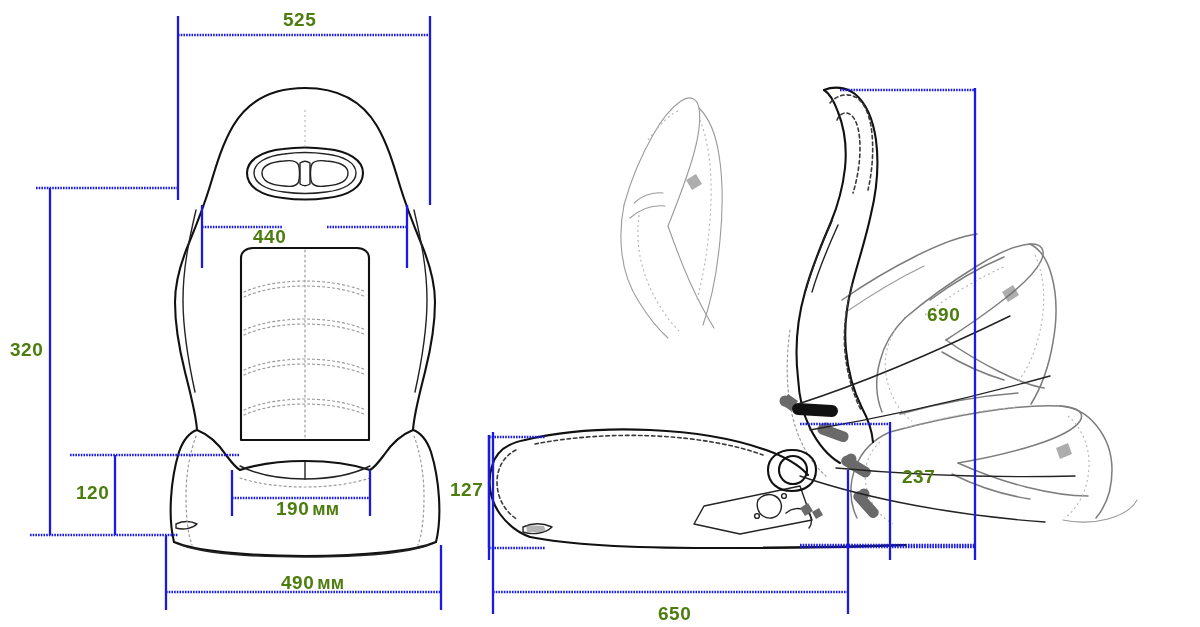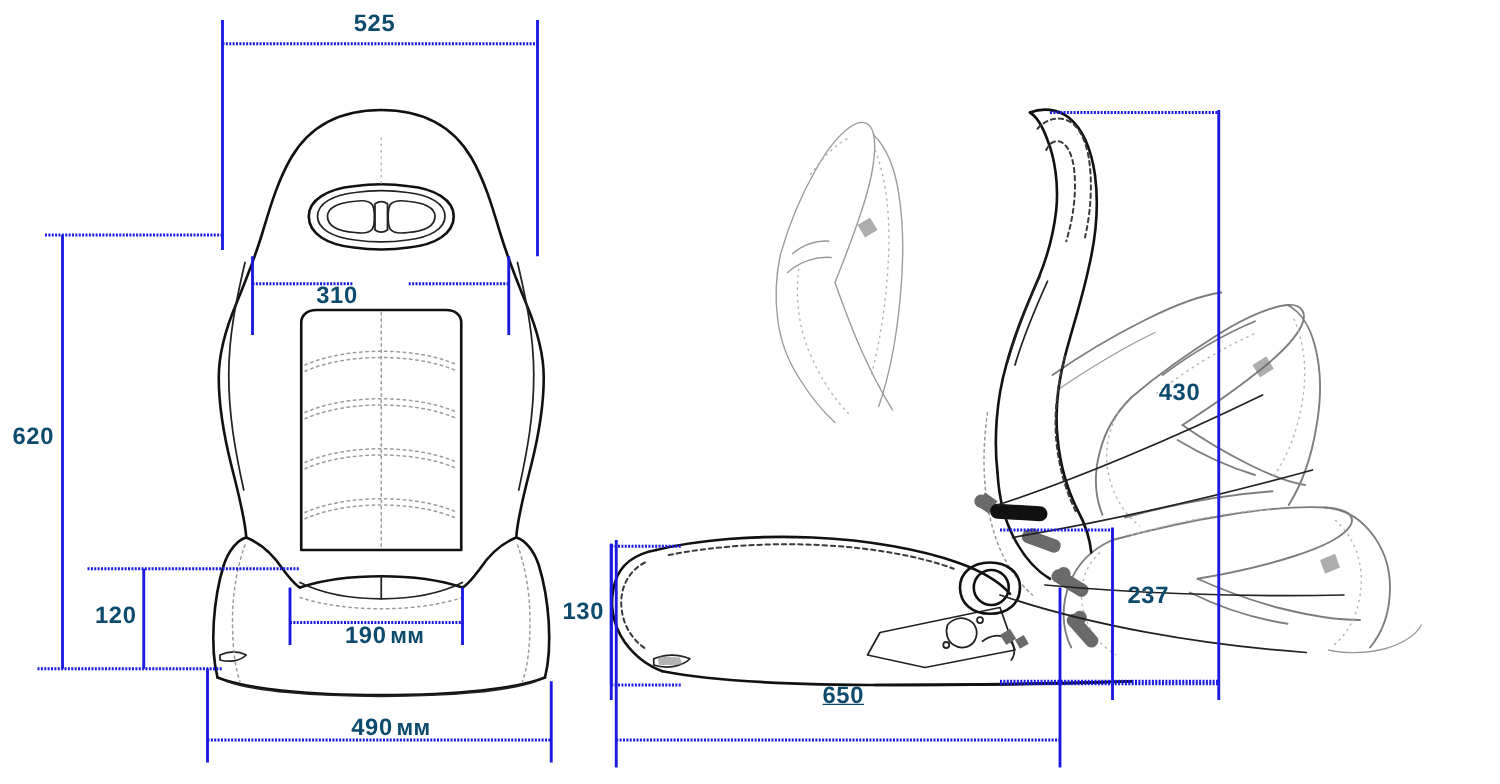--- a/index.html
+++ b/index.html
@@ -1,20 +1,20 @@
 <!DOCTYPE html>
 <html><head>
 <meta charset="utf-8">
 <style>
   html,body{margin:0;padding:0;background:#ffffff;}
   body{width:1200px;height:627px;overflow:hidden;
        font-family:"Liberation Sans", sans-serif;}
   #stage{position:relative;width:1200px;height:627px;background:#fff;}
   svg{position:absolute;left:0;top:0;}
-  .dimlabel{position:absolute;color:#0c4a6e;font-weight:bold;
+  .dimlabel{position:absolute;color:#4d7c0f;font-weight:bold;
             font-family:"Liberation Sans", sans-serif;
             white-space:nowrap;line-height:1;}
   .dimlabel .num{font-size:19px;letter-spacing:.5px;}
   .dimlabel .unit{font-size:18px;letter-spacing:.3px;margin-left:3px;}
 </style>
 </head>
 <body>
 
 <div id="stage">
 
@@ -316,48 +316,48 @@
     <line class="dimsolid" x1="848" y1="470" x2="848" y2="614"></line>
     <line class="dim" x1="493" y1="592" x2="848" y2="592"></line>
   </g>
 </svg>
 
 <div class="dimlabel" style="left:283px;top:10px;">
   <span class="num">525</span><span class="unit"></span>
 </div>
 
 <div class="dimlabel" style="left:253px;top:227px;">
-  <span class="num">310</span><span class="unit"></span>
+  <span class="num">440</span><span class="unit"></span>
 </div>
 
 <div class="dimlabel" style="left:10px;top:340px;">
-  <span class="num">620</span><span class="unit"></span>
+  <span class="num">320</span><span class="unit"></span>
 </div>
 
 <div class="dimlabel" style="left:76px;top:483px;">
   <span class="num">120</span><span class="unit"></span>
 </div>
 
 <div class="dimlabel" style="left:276px;top:499px;">
   <span class="num">190</span><span class="unit">мм</span>
 </div>
 
 <div class="dimlabel" style="left:281px;top:573px;">
   <span class="num">490</span><span class="unit">мм</span>
 </div>
 
 <div class="dimlabel" style="left:450px;top:480px;">
-  <span class="num">130</span><span class="unit"></span>
+  <span class="num">127</span><span class="unit"></span>
 </div>
 
 <div class="dimlabel" style="left:927px;top:305px;">
-  <span class="num">430</span><span class="unit"></span>
+  <span class="num">690</span><span class="unit"></span>
 </div>
 
 <div class="dimlabel" style="left:902px;top:467px;">
   <span class="num">237</span><span class="unit"></span>
 </div>
 
-<div class="dimlabel" style="left:658px;top:547px;text-decoration:underline;">
+<div class="dimlabel" style="left:658px;top:604px;">
   <span class="num">650</span><span class="unit"></span>
 </div>
 
 </div>
 
 </body></html>

